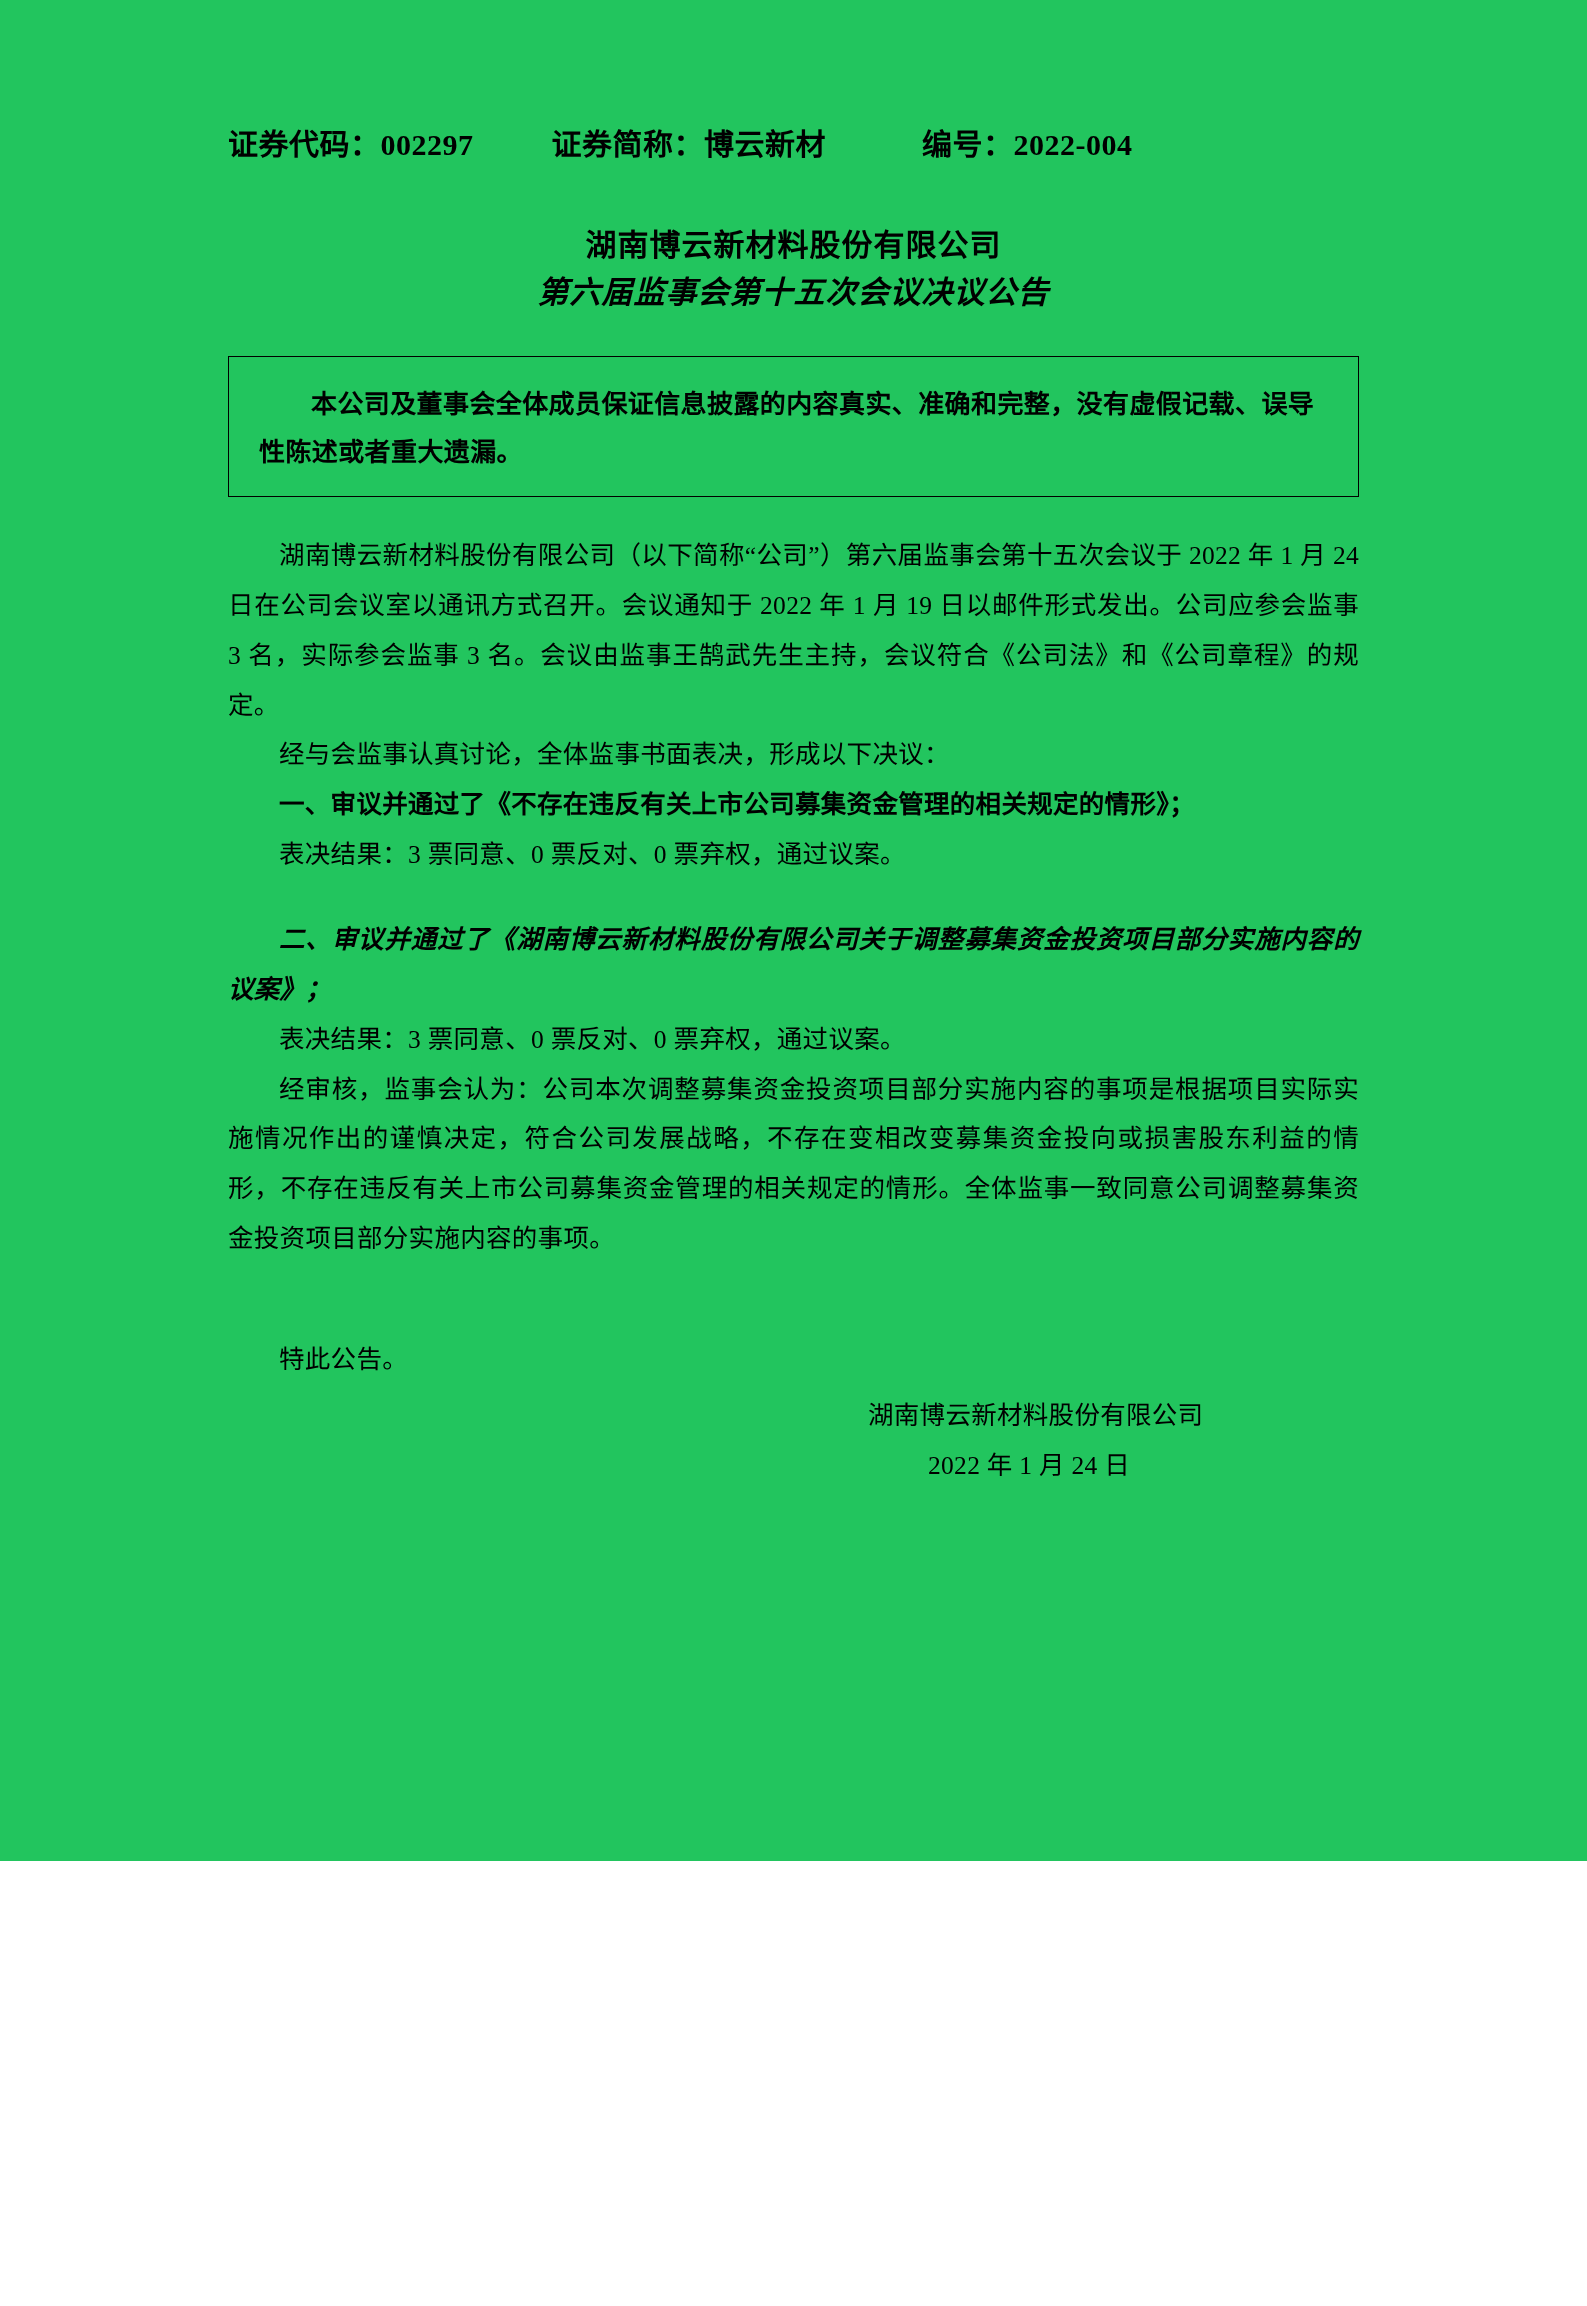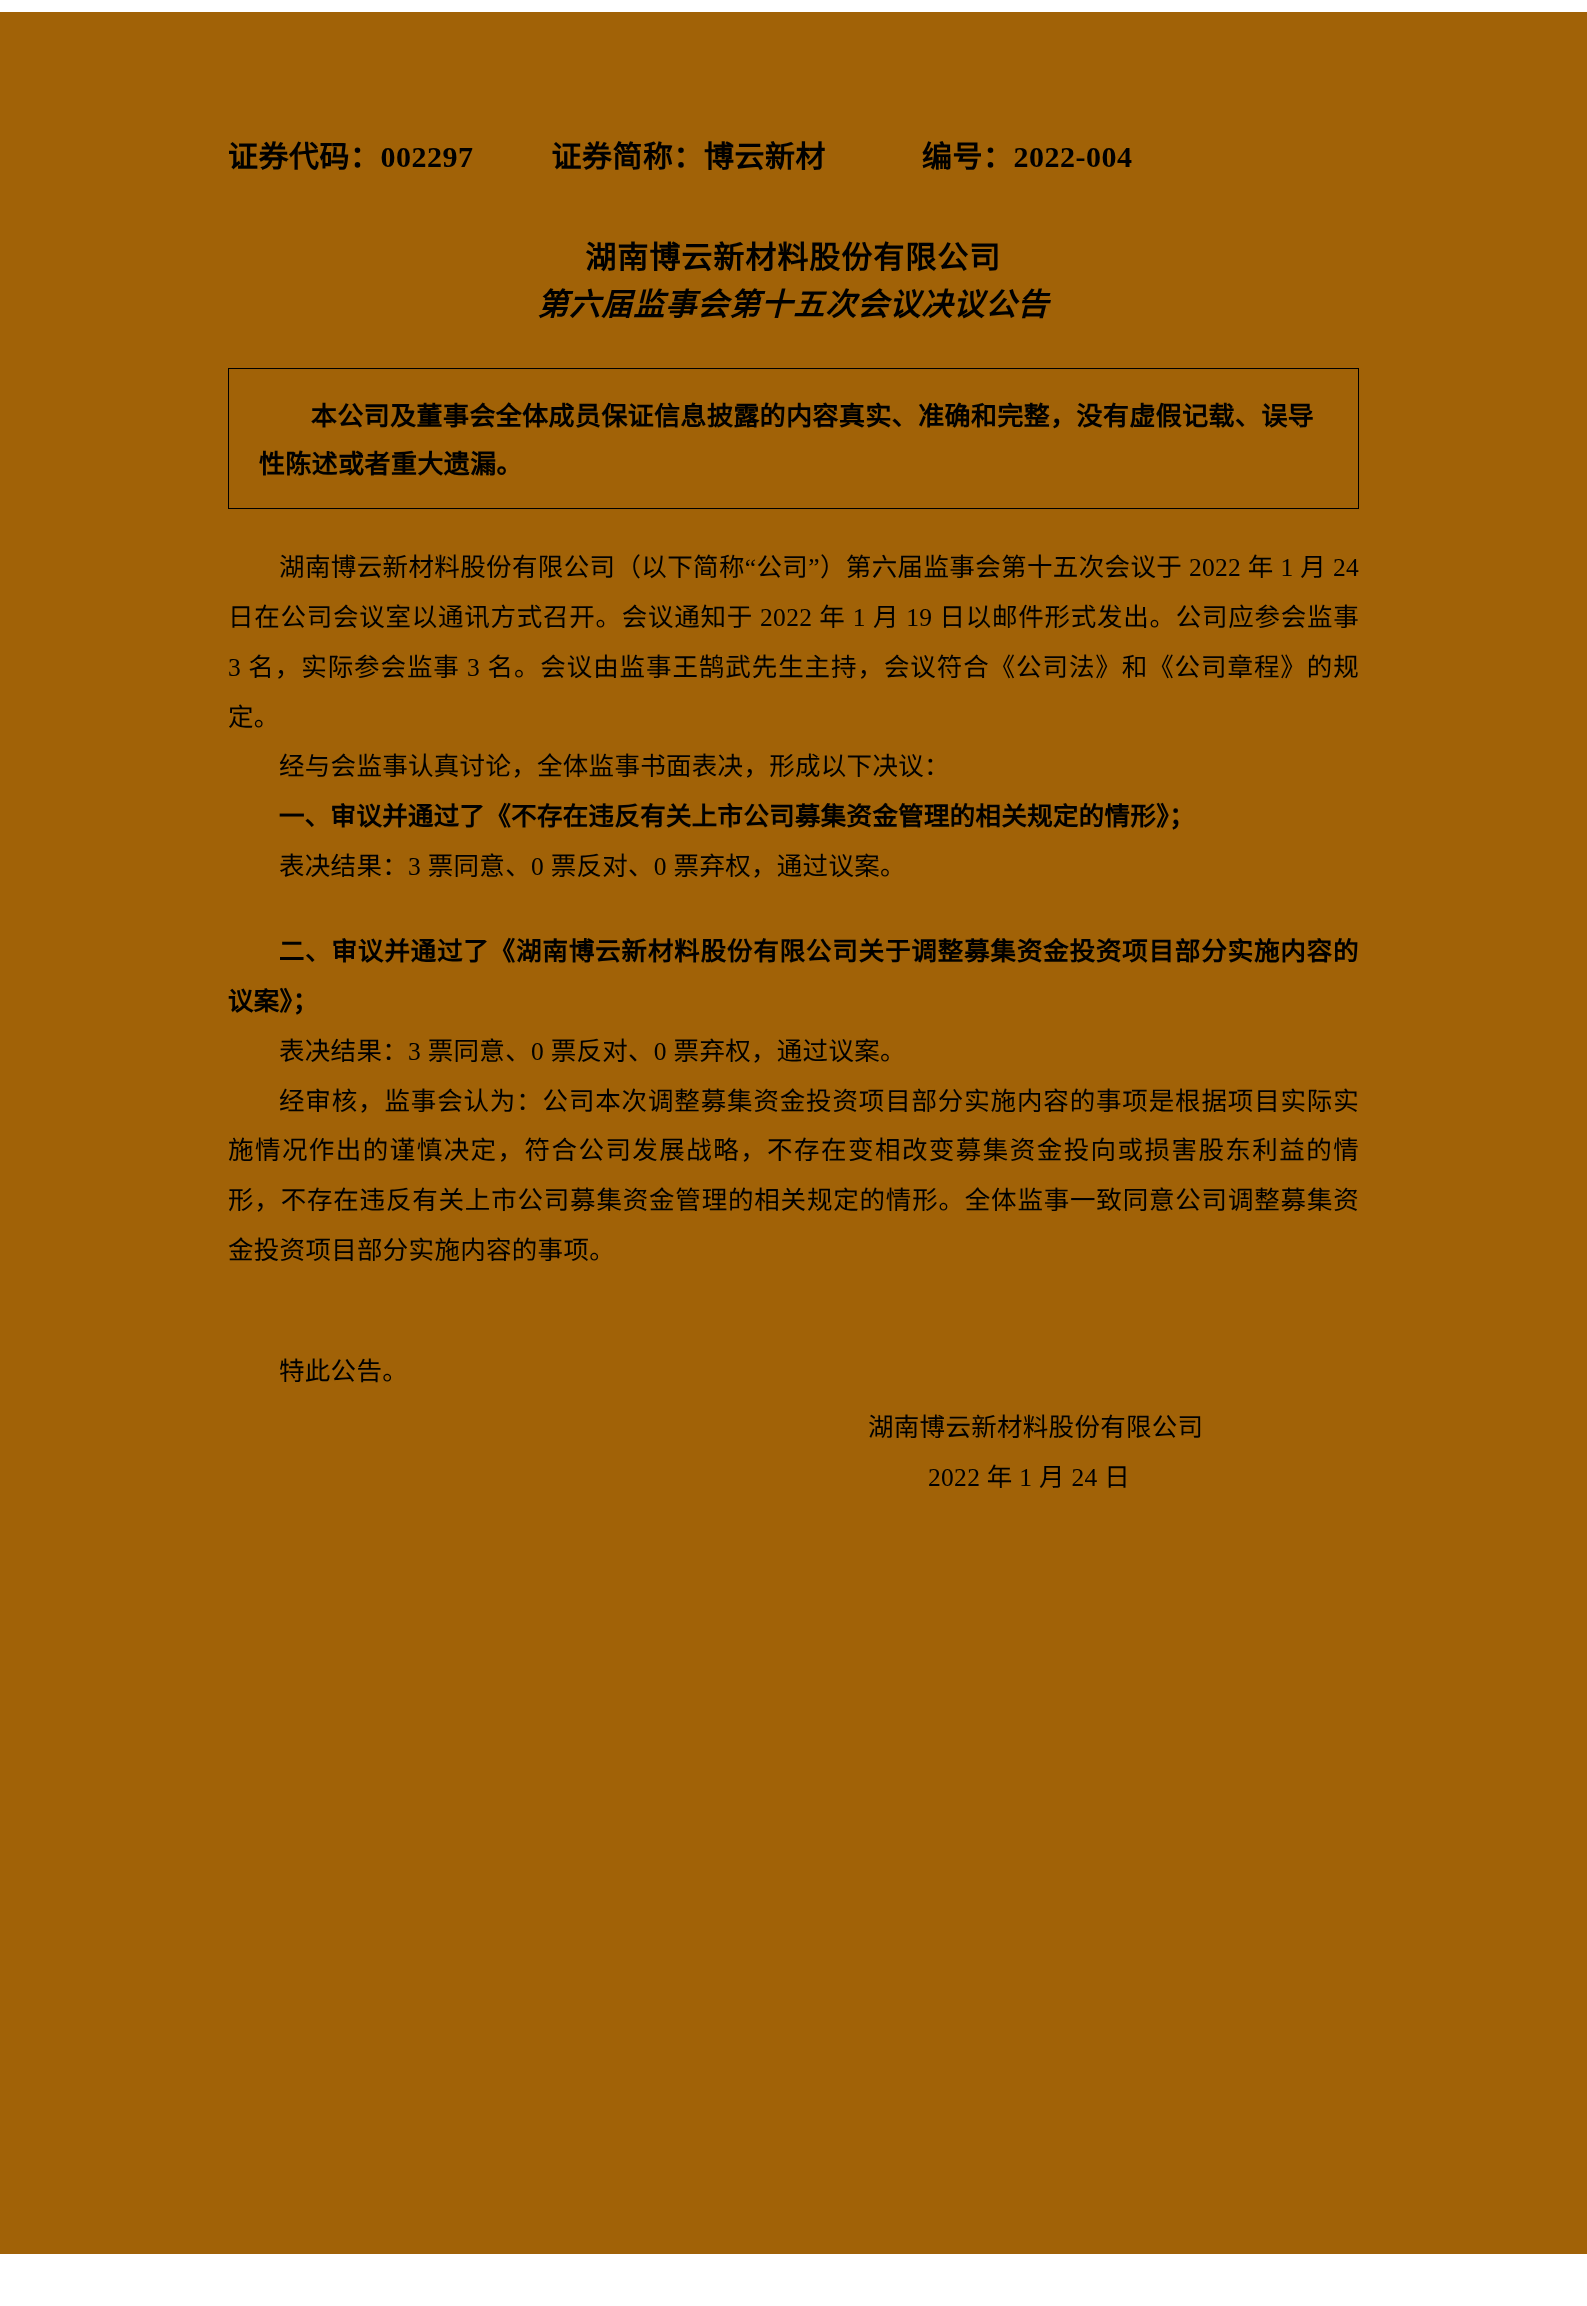--- a/index.html
+++ b/index.html
@@ -8,23 +8,23 @@
     padding: 0;
     background: #ffffff;
   }
   body {
     font-family: "Liberation Serif", "DejaVu Serif", serif;
     color: #000000;
   }
   .page {
     position: relative;
     width: 1587px;
-    height: 2242px;
-    margin: 12px auto;
-    background: #a16207;
+    height: 1861px;
+    margin: 0 auto;
+    background: #22c55e;
     box-sizing: border-box;
     padding: 120px 228px 80px 228px;
   }
 
   
   .header-line {
     display: flex;
     align-items: baseline;
     font-weight: bold;
     font-size: 30px;
@@ -72,20 +72,21 @@
     line-height: 1.95;
     text-indent: 2em;
     letter-spacing: 0.3px;
     text-align: justify;
   }
   .body p.bold {
     font-weight: bold;
   }
   .body p.gap-before {
     margin-top: 36px;
+    font-style: italic;
   }
   .body p.big-gap-before {
     margin-top: 72px;
   }
 
   
   .sign {
     margin-top: 6px;
   }
   .sign p {

